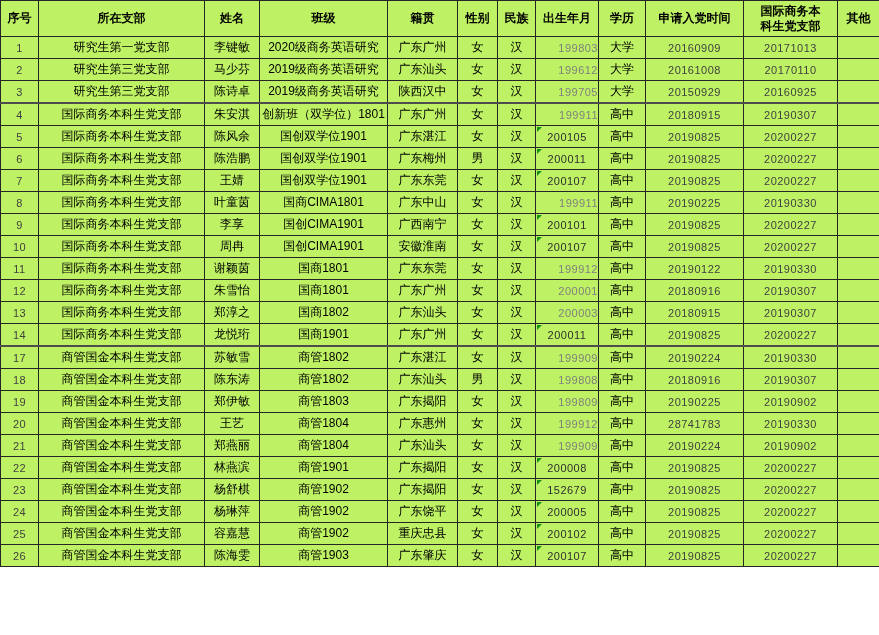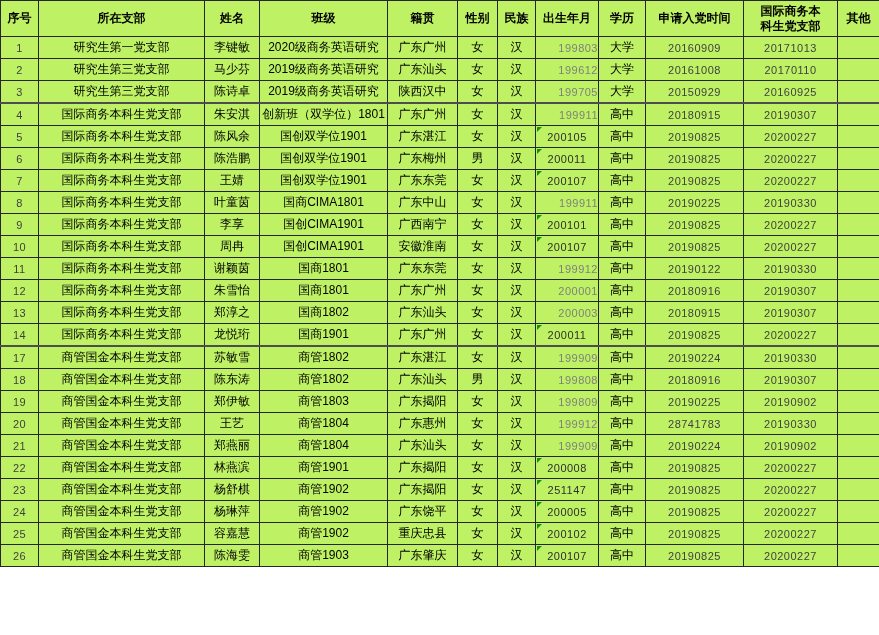--- a/index.html
+++ b/index.html
@@ -352,21 +352,21 @@
           <td></td>
         </tr>
         <tr>
           <td class="digit">23</td>
           <td>商管国金本科生党支部</td>
           <td>杨舒棋</td>
           <td>商管1902</td>
           <td>广东揭阳</td>
           <td>女</td>
           <td>汉</td>
-          <td class="digit tri-cell flagged"><span class="triangle"></span><span>251147</span></td>
+          <td class="digit tri-cell flagged"><span class="triangle"></span><span>152679</span></td>
           <td>高中</td>
           <td class="digit">20190825</td>
           <td class="digit">20200227</td>
           <td></td>
         </tr>
         <tr>
           <td class="digit">24</td>
           <td>商管国金本科生党支部</td>
           <td>杨琳萍</td>
           <td>商管1902</td>

